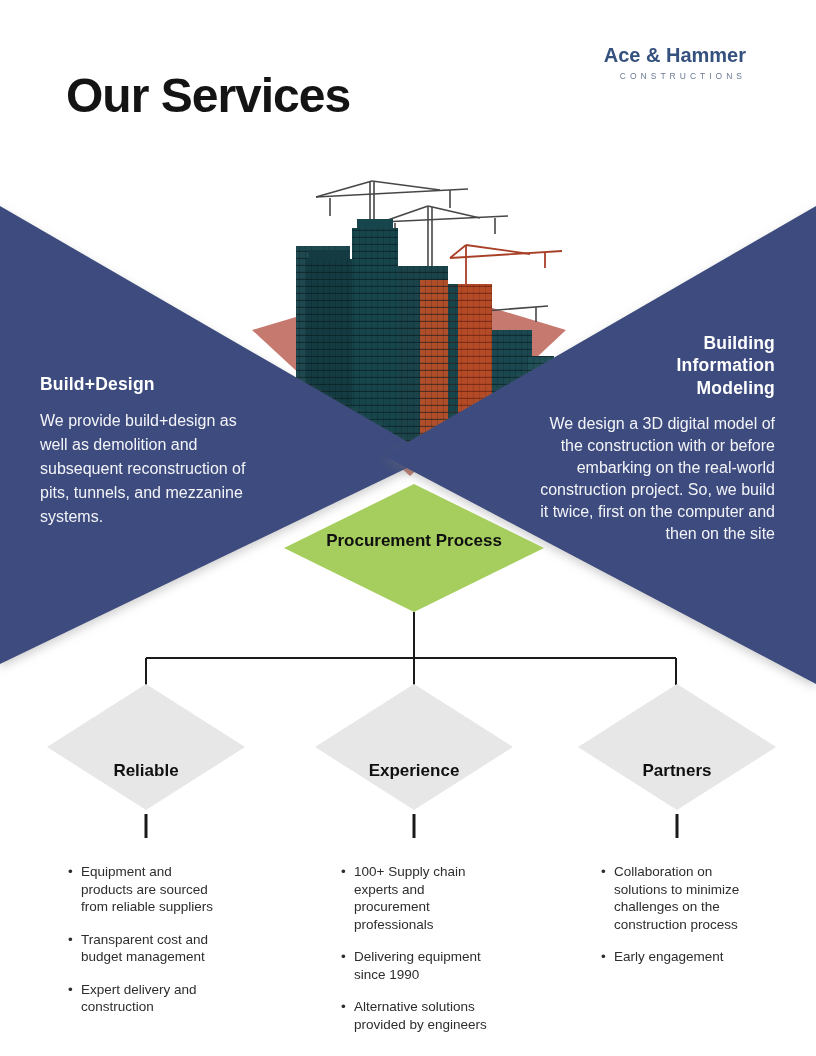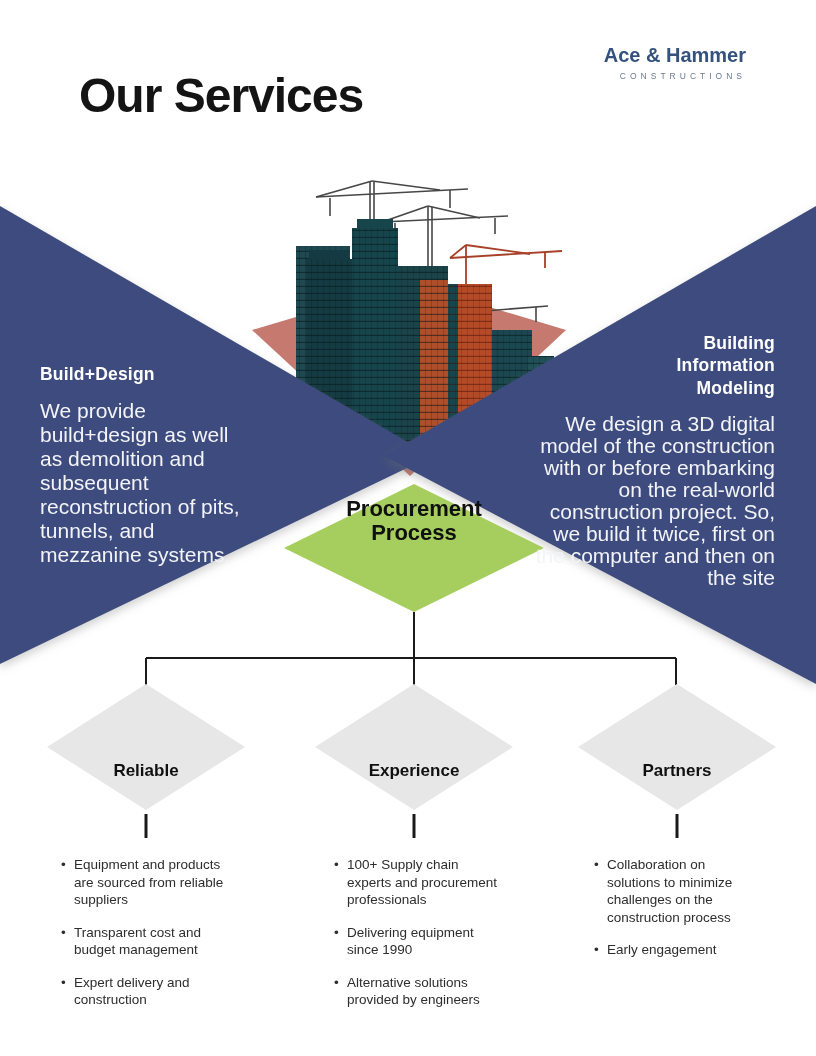--- a/index.html
+++ b/index.html
@@ -2,40 +2,40 @@
 <html><head>
 <meta charset="utf-8">
 <style>
   html,body{margin:0;padding:0;background:#ffffff;}
   .page{
     position:relative;width:816px;height:1056px;overflow:hidden;background:#ffffff;
     font-family:"Liberation Sans", sans-serif;
   }
   .layer{position:absolute;left:0;top:0;}
   .page-title{
-    position:absolute;left:79px;top:68px;font-size:48px;font-weight:800;
+    position:absolute;left:66px;top:68px;font-size:48px;font-weight:800;
     letter-spacing:-1px;color:#141414;
   }
   .logo{position:absolute;top:44px;right:70px;text-align:right;}
   .logo-name{font-size:20px;font-weight:800;color:#35517e;letter-spacing:0px;}
   .logo-tagline{font-size:8.5px;font-weight:400;color:#6b7a95;letter-spacing:4px;margin-top:4px;}
   .panel{position:absolute;color:#f3f4f8;z-index:3;}
-  .panel-left{left:40px;top:364px;width:216px;text-align:left;}
+  .panel-left{left:40px;top:374px;width:216px;text-align:left;}
   .panel-right{right:41px;top:332px;width:240px;text-align:right;}
   .panel h3{margin:0 0 14px 0;font-size:17.5px;font-weight:800;color:#ffffff;letter-spacing:.2px;}
   .panel-right h3{width:150px;margin-left:auto;line-height:1.28;}
-  .panel p{margin:0;font-size:21px;line-height:24px;}
+  .panel p{margin:0;font-size:16px;line-height:24px;}
   .panel-right p{line-height:22px;}
   .diamond-label{
     position:absolute;z-index:3;text-align:center;font-weight:800;color:#101010;
   }
-  .root-label{left:324px;top:497px;width:180px;font-size:22px;line-height:24px;}
+  .root-label{left:324px;top:525px;width:180px;font-size:17px;line-height:32px;}
   .branch-label{top:737px;width:180px;font-size:17px;margin-top:24px;}
   .bullets{position:absolute;top:850px;z-index:3;}
-  .bullets ul{margin:6px;padding:0 0 0 16px;list-style:none;}
+  .bullets ul{margin:13px;padding:0 0 0 16px;list-style:none;}
   .bullets li{
     position:relative;font-size:13.5px;line-height:17.5px;color:#2d2d2d;margin-bottom:15px;
   }
   .bullets li::before{
     content:"\2022";position:absolute;left:-13px;top:0;color:#2d2d2d;font-size:13.5px;
   }
   .col-1{left:52px;width:178px;}
   .col-2{left:325px;width:180px;}
   .col-3{left:585px;width:182px;}
 </style>

